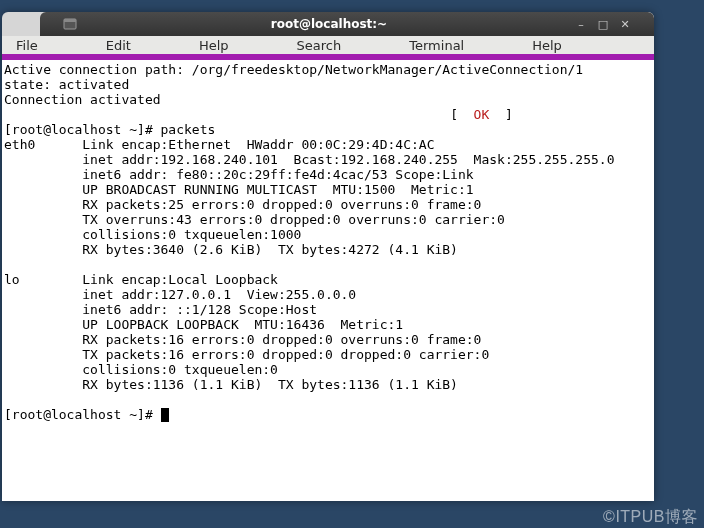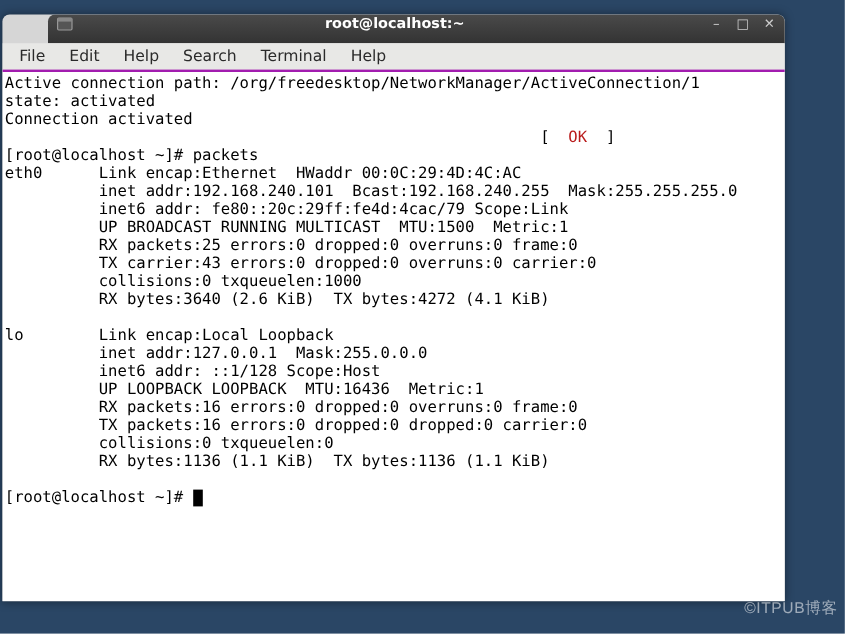--- a/index.html
+++ b/index.html
@@ -22,23 +22,23 @@
   border-radius: 6px 6px 0 0;
   box-shadow: 0 0 8px rgba(0,0,0,0.4);
   display: flex;
   flex-direction: column;
   overflow: hidden;
 }
 .titlebar {
   height: 24px;
   background: linear-gradient(to bottom, #4a4a4a, #333);
   display: flex;
-  align-items: flex-start;
+  align-items: center;
   color: #fff;
-  padding: 0 6px;
+  padding: 0 22px;
   font-size: 12px;
   border-radius: 6px 6px 0 0;
   margin-left: 38px;
 }
 .tb-icon {
   width: 16px; height: 16px;
   margin-right: 6px;
   display: flex; align-items: center; justify-content: center;
 }
 .tb-title { flex: 1; text-align: center; font-weight: bold; }
@@ -51,21 +51,22 @@
   font-size: 11px;
 }
 .menubar {
   height: 24px;
   background: #e8e8e6;
   display: flex;
   align-items: center;
   padding: 0 4px;
   font-size: 13px;
   color: #2a2a2a;
-  border-bottom: 2px solid #a21caf;
+  border-bottom: 6px solid #a21caf;
+  gap: 48px;
 }
 .menu-item {
   padding: 2px 10px;
   cursor: pointer;
 }
 .terminal {
   flex: 1;
   background: #fff;
   color: #000;
   font-family: "DejaVu Sans Mono", "Courier New", monospace;
@@ -78,24 +79,24 @@
 .ok { color: #b91c1c; }
 .cursor {
   display: inline-block;
   width: 8px;
   height: 14px;
   background: #000;
   vertical-align: text-bottom;
 }
 .watermark {
   position: absolute;
-  bottom: 12px;
+  bottom: 0;
   right: 6px;
   color: rgba(255,255,255,0.55);
-  font-size: 13px;
+  font-size: 16px;
   font-family: sans-serif;
   letter-spacing: 0.5px;
   text-align: right;
 }
 </style>
 </head>
 <body>
 
 <div class="window">
   <div class="titlebar">
@@ -122,29 +123,29 @@
     <span class="menu-item">Help</span>
   </div>
 
   <div class="terminal"><span>Active connection path: /org/freedesktop/NetworkManager/ActiveConnection/1</span>
 <span>state: activated</span>
 <span>Connection activated</span>
 <span>                                                         <span>[  </span><span class="ok">OK</span><span>  ]</span></span>
 <span><span>[root@localhost ~]# </span><span>packets</span></span>
 <span>eth0      Link encap:Ethernet  HWaddr 00:0C:29:4D:4C:AC</span>
 <span>          inet addr:192.168.240.101  Bcast:192.168.240.255  Mask:255.255.255.0</span>
-<span>          inet6 addr: fe80::20c:29ff:fe4d:4cac/79 Scope:Link</span>
+<span>          inet6 addr: fe80::20c:29ff:fe4d:4cac/53 Scope:Link</span>
 <span>          UP BROADCAST RUNNING MULTICAST  MTU:1500  Metric:1</span>
 <span>          RX packets:25 errors:0 dropped:0 overruns:0 frame:0</span>
-<span>          TX carrier:43 errors:0 dropped:0 overruns:0 carrier:0</span>
+<span>          TX overruns:43 errors:0 dropped:0 overruns:0 carrier:0</span>
 <span>          collisions:0 txqueuelen:1000</span>
 <span>          RX bytes:3640 (2.6 KiB)  TX bytes:4272 (4.1 KiB)</span>
 <span></span>
 <span>lo        Link encap:Local Loopback</span>
-<span>          inet addr:127.0.0.1  Mask:255.0.0.0</span>
+<span>          inet addr:127.0.0.1  View:255.0.0.0</span>
 <span>          inet6 addr: ::1/128 Scope:Host</span>
 <span>          UP LOOPBACK LOOPBACK  MTU:16436  Metric:1</span>
 <span>          RX packets:16 errors:0 dropped:0 overruns:0 frame:0</span>
 <span>          TX packets:16 errors:0 dropped:0 dropped:0 carrier:0</span>
 <span>          collisions:0 txqueuelen:0</span>
 <span>          RX bytes:1136 (1.1 KiB)  TX bytes:1136 (1.1 KiB)</span>
 <span></span>
 <span><span>[root@localhost ~]# </span><span class="cursor"></span></span></div>
 </div>
 

